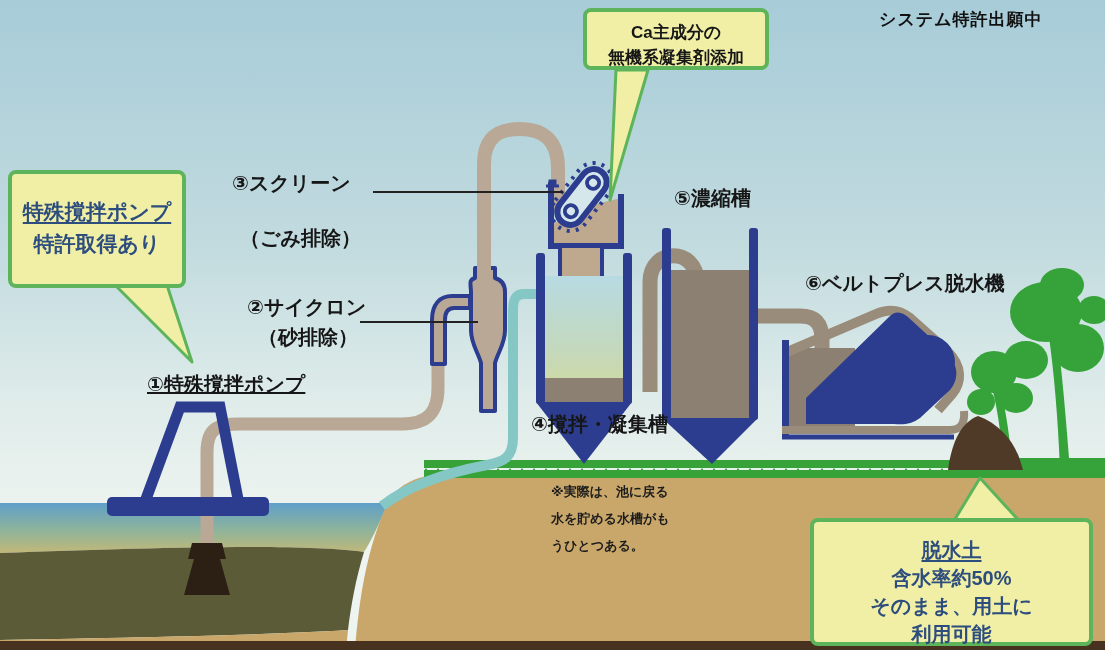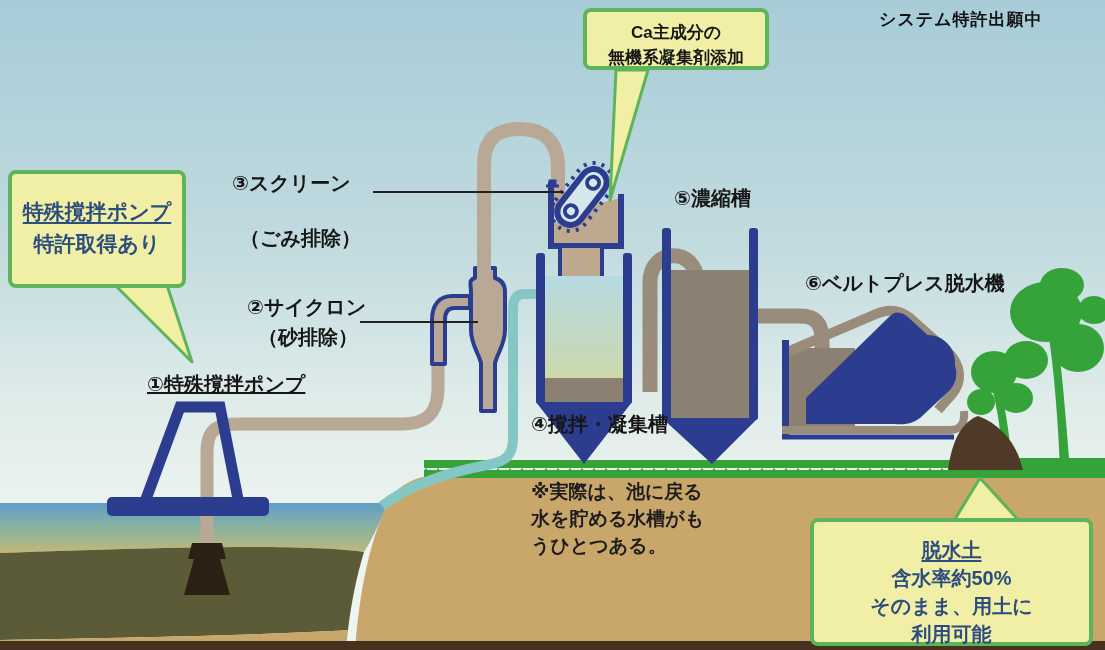--- a/index.html
+++ b/index.html
@@ -5,21 +5,21 @@
   html,body{margin:0;padding:0;background:#dfe7e6;}
   .stage{
     position:relative;width:1105px;height:650px;overflow:hidden;
     font-family:"Liberation Sans","DejaVu Sans",sans-serif;
     background:linear-gradient(to bottom,#a7ccd8 0%,#c2dbdf 38%,#dfecea 62%,#eef4f0 80%);
   }
   .stage svg{position:absolute;left:0;top:0;}
   .lbl{position:absolute;color:#161616;font-weight:700;white-space:nowrap;}
   .lbl-20{font-size:20px;}
   .lbl-sub{font-size:20px;}
-  .note{position:absolute;color:#1c1c1c;font-weight:700;font-size:19px;line-height:27px;white-space:nowrap;}
+  .note{position:absolute;color:#1c1c1c;font-weight:700;font-size:13px;line-height:27px;white-space:nowrap;margin-left:20px;}
   .callout{
     position:absolute;background:#f0efa5;border:4px solid #5db45a;border-radius:8px;
     text-align:center;color:#2c4d7d;font-weight:700;box-sizing:border-box;
   }
   .callout .u{text-decoration:underline;text-underline-offset:3px;}
   .co-left{left:8px;top:170px;width:178px;height:118px;font-size:21px;line-height:32px;padding-top:22px;}
   .co-top{left:583px;top:8px;width:186px;height:62px;font-size:17px;line-height:25px;padding-top:8px;color:#161616;}
   .co-br{left:810px;top:518px;width:283px;height:128px;font-size:20px;line-height:28px;padding-top:14px;}
   .patent{position:absolute;left:879px;top:8px;font-size:17px;font-weight:700;color:#111;letter-spacing:1px;}
 </style>

